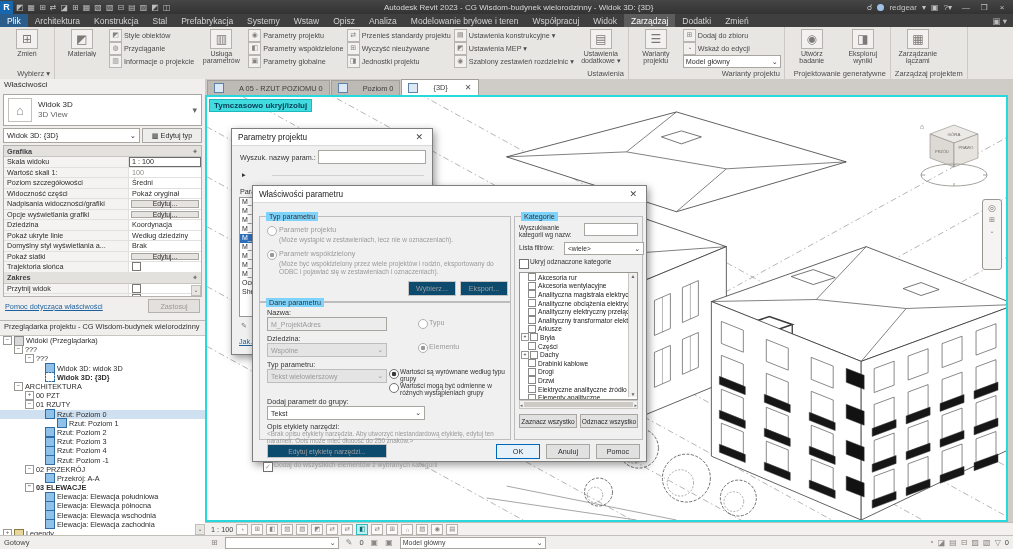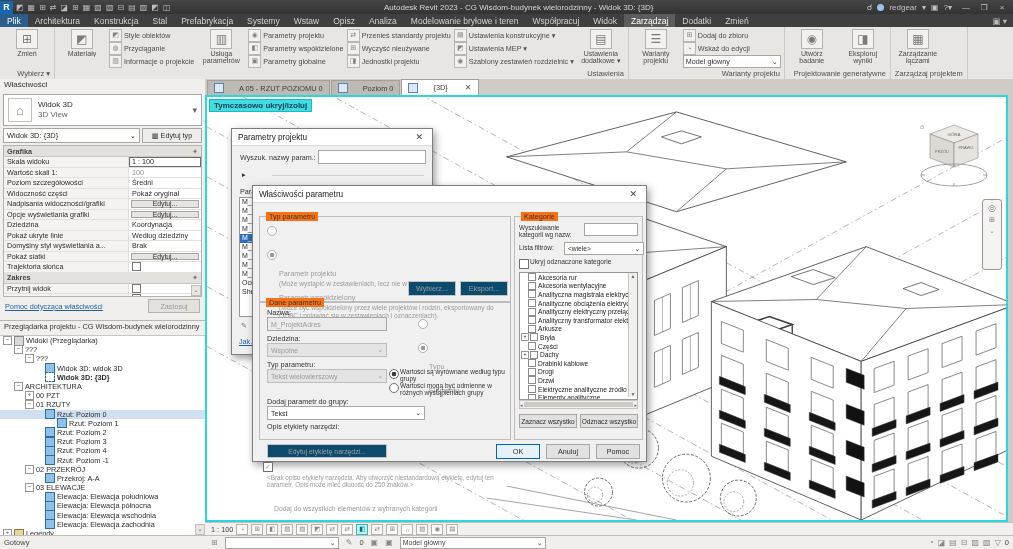--- a/index.html
+++ b/index.html
@@ -106,29 +106,29 @@
              display:flex;align-items:center;font-size:7.5px;color:#444;gap:7px;padding:0 4px;box-sizing:border-box;}
   .sb-combo{height:10px;border:1px solid #a9a6a2;background:#fff;display:flex;align-items:center;justify-content:space-between;padding:0 2px;font-size:7px;}
   .sb-icon{color:#8a8680;font-size:8px;}
   .sb-right{margin-left:auto;display:flex;align-items:center;gap:4px;}
   
   .dlg{position:absolute;background:#f0f0f0;border:1px solid #7e7e7e;box-shadow:2px 3px 8px rgba(0,0,0,.4);z-index:10;}
   .dlg-title{height:16px;background:#fff;border-bottom:1px solid #d9d9d9;display:flex;align-items:center;
              padding:0 6px;font-size:8.2px;color:#222;}
   .dlg-x{margin-left:auto;color:#444;font-size:9px;padding:0 3px;}
   .lbl{position:absolute;font-size:7.2px;color:#333;white-space:nowrap;}
-  .lbl.gray{color:#9a9a9a;margin-top:44px;}
+  .lbl.gray{color:#9a9a9a;}
   .lbl.wrap{white-space:normal;line-height:1.15;}
   .tinput{position:absolute;background:#fff;border:1px solid #a9a6a2;font-size:7px;}
   .tinput.dis{background:#ececec;color:#9a9a9a;display:flex;align-items:center;padding:0 3px;}
   .dsel{position:absolute;border:1px solid #a9a6a2;background:#fff;font-size:7px;display:flex;align-items:center;
         justify-content:space-between;padding:0 3px;}
   .dsel.dis{background:#e4e4e4;color:#9a9a9a;border-color:#bdbdbd;}
   .grp{position:absolute;border:1px solid #bdbdbd;}
-  .grp .leg{position:absolute;top:-5px;left:6px;background:#f97316;padding:0 3px;font-size:7.2px;color:#333;}
+  .grp .leg{position:absolute;top:-5px;left:6px;background:#7dd3fc;padding:0 3px;font-size:7.2px;color:#333;}
   .rad{position:absolute;width:8px;height:8px;border:1px solid #707070;border-radius:50%;background:#fff;}
   .rad.sel{background:radial-gradient(circle at 50% 50%, #3a3a3a 0 2px, #fff 2.6px);}
   .rad.dis{border-color:#b0b0b0;}
   .rad.dis.sel{background:radial-gradient(circle at 50% 50%, #9a9a9a 0 2px, #fff 2.6px);}
   .dbtn{position:absolute;background:#e1e1e1;border:1px solid #a9a6a2;font-size:7.2px;display:flex;align-items:center;
         justify-content:center;height:13px;}
   .dbtn.dis{color:#9f9f9f;background:#0c4a6e;border-color:#c4c4c4;}
   .dbtn.def{border:1px solid #0067b8;background:#e7f1fa;}
   .dcb{position:absolute;width:8px;height:8px;border:1px solid #707070;background:#fff;font-size:7px;line-height:7px;
        text-align:center;color:#8a8a8a;}
@@ -494,21 +494,21 @@
           </div>
           <div class="trow" style="padding-left: 25px;">
             <span class="texp">−</span>
             <span>02 PRZEKRÓJ</span>
           </div>
           <div class="trow" style="padding-left: 36px;">
             <span class="texp none"></span>
             <span class="ticn"></span>
             <span>Przekrój: A-A</span>
           </div>
-          <div class="trow" style="padding-left: 25px;">
+          <div class="trow" style="padding-left: 25px; font-weight: bold;">
             <span class="texp">−</span>
             <span>03 ELEWACJE</span>
           </div>
           <div class="trow" style="padding-left: 36px;">
             <span class="texp none"></span>
             <span class="ticn"></span>
             <span>Elewacja: Elewacja południowa</span>
           </div>
           <div class="trow" style="padding-left: 36px;">
             <span class="texp none"></span>

